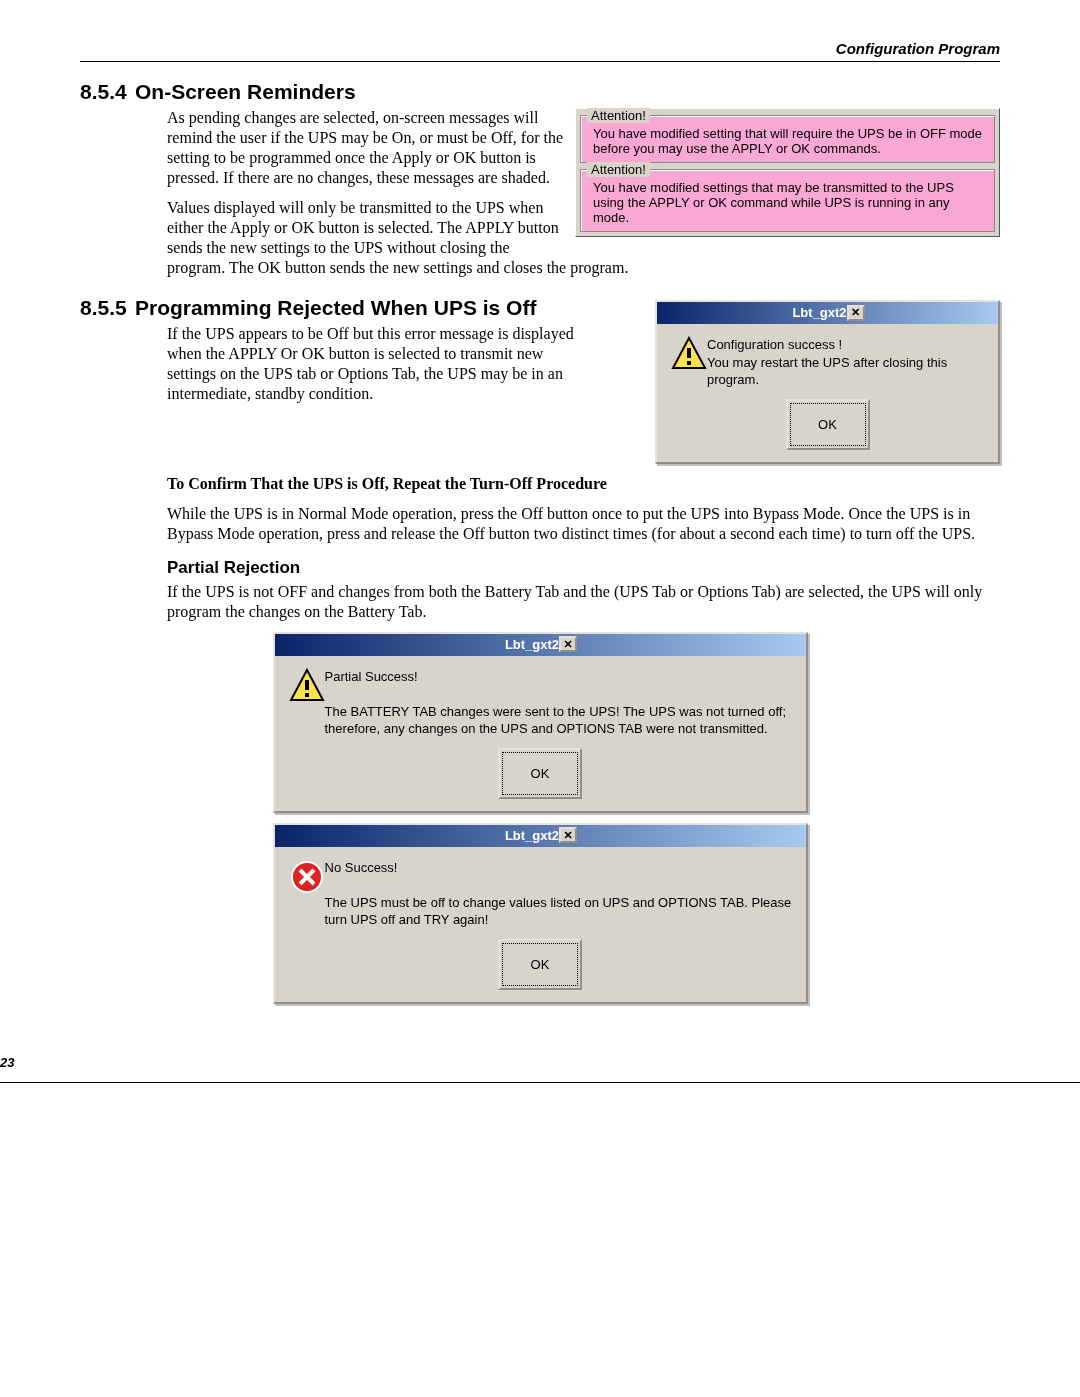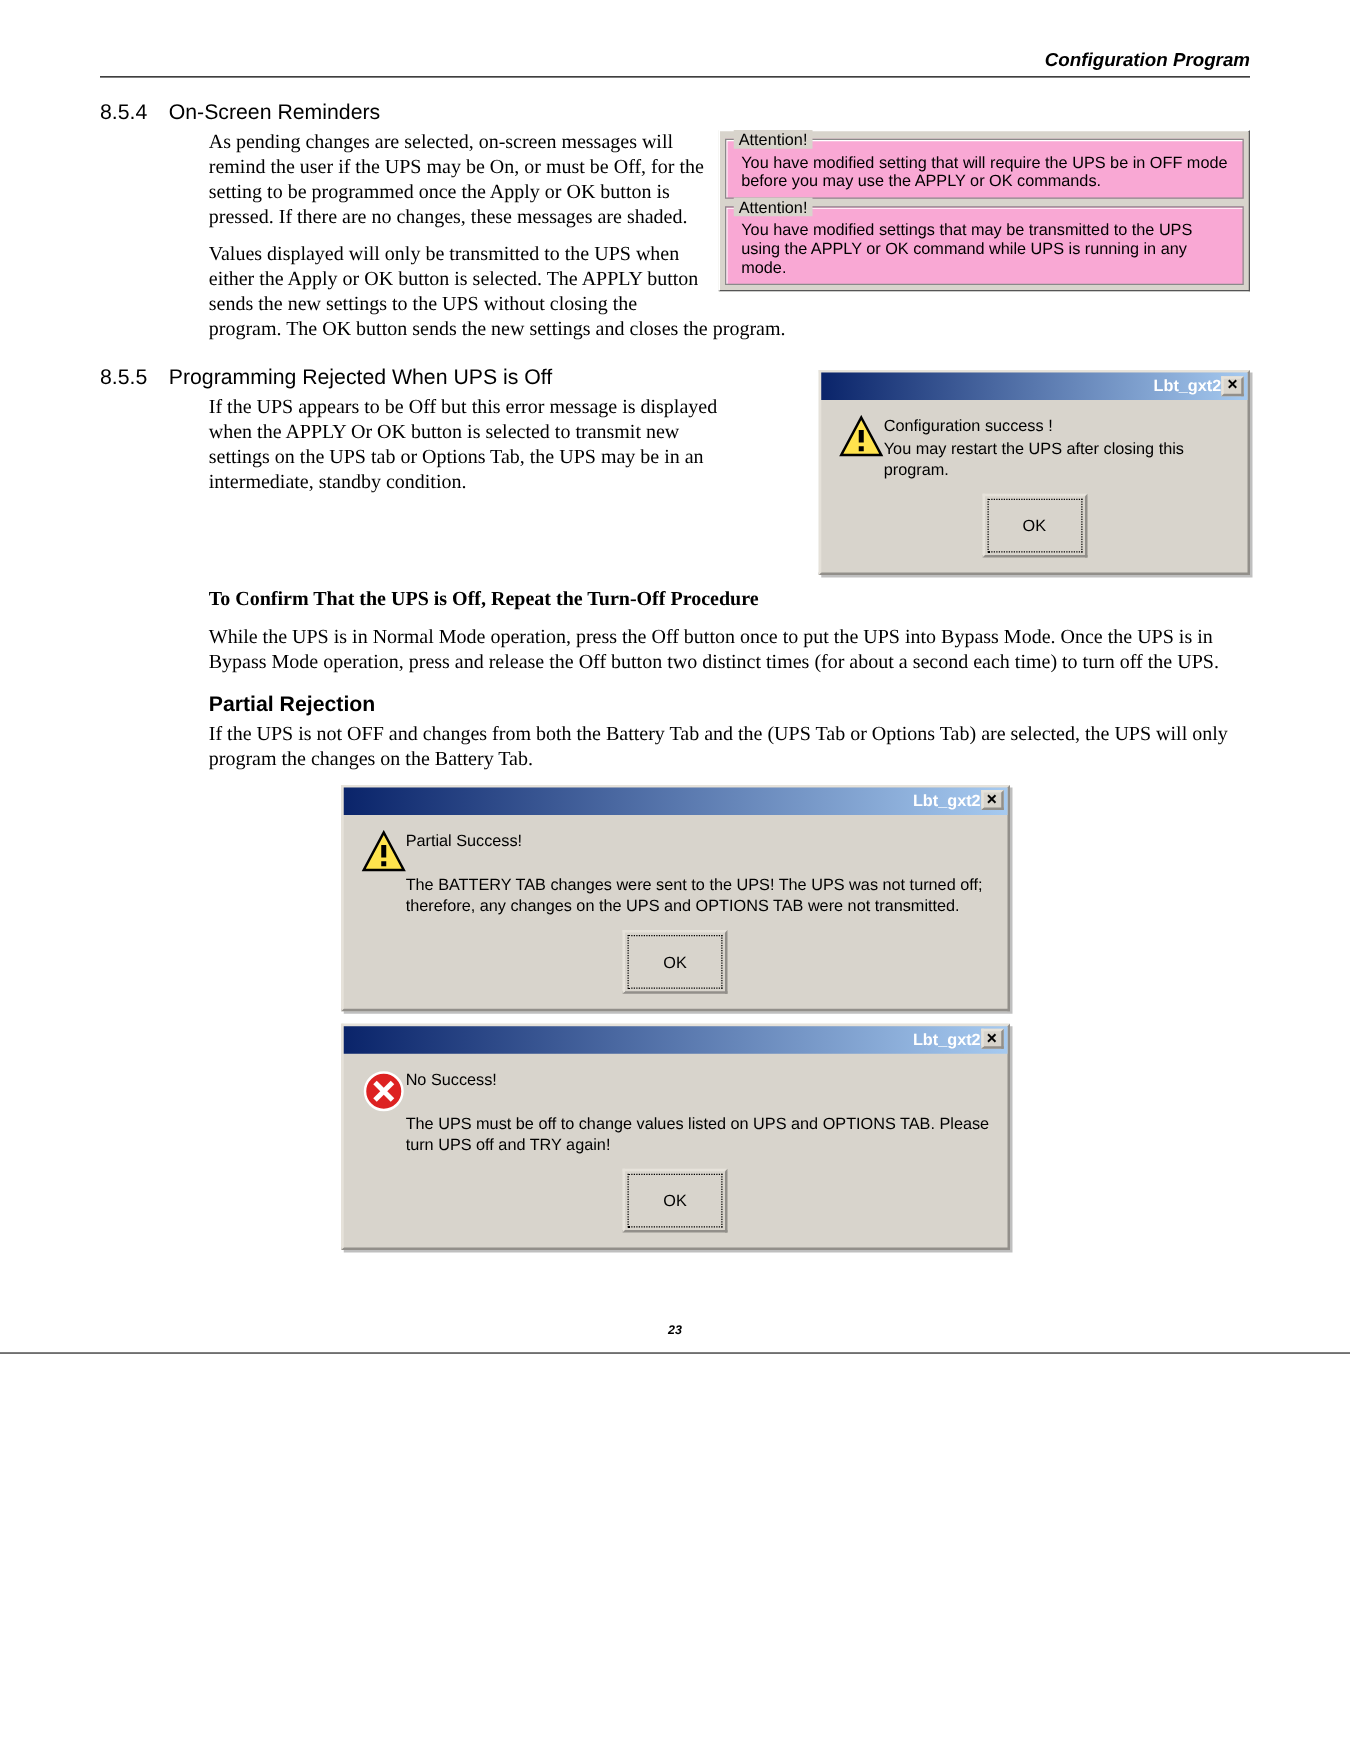--- a/index.html
+++ b/index.html
@@ -23,22 +23,22 @@
     font-weight: bold;
     font-style: italic;
     font-size: 15px;
     text-align: right;
     border-bottom: 1px solid #000;
     padding-bottom: 4px;
     margin-bottom: 18px;
   }
   .sec-head {
     font-family: Arial, Helvetica, sans-serif;
-    font-weight: normal;
-    font-size: 17px;
+    font-weight: bold;
+    font-size: 21px;
     margin: 8px 0 4px 0;
     display: flex;
   }
   .sec-num { width: 55px; flex-shrink: 0; }
   .sub-head {
     font-family: Arial, Helvetica, sans-serif;
     font-weight: bold;
     font-size: 17px;
     margin: 14px 0 4px 0;
   }
@@ -46,25 +46,24 @@
     font-size: 16px;
     line-height: 1.25;
     margin: 4px 0 10px 0;
   }
   .indent { margin-left: 87px; }
   .bold-serif { font-weight: bold; }
   .page-num {
     position: absolute;
     bottom: 12px;
     left: 0; right: 0;
-    text-align: center;
     font-weight: bold;
     font-style: italic;
     font-family: Arial, sans-serif;
-    font-size: 10px;
+    font-size: 13px;
   }
   .clearfix::after { content: ""; display: table; clear: both; }
 
   
   .attn-fig {
     float: right;
     width: 425px;
     margin: 0 0 6px 10px;
     background: #d8d4cc;
     border: 1px solid #888;
@@ -100,21 +99,21 @@
     font-size: 13px;
     box-shadow: 2px 2px 0 rgba(0,0,0,.25);
   }
   .titlebar {
     background: linear-gradient(90deg,#0a246a,#a6caf0);
     color: #fff;
     font-weight: bold;
     padding: 2px 3px 3px 5px;
     display: flex;
     align-items: center;
-    justify-content: flex-end;
+    justify-content: center;
     height: 22px;
   }
   .titlebar .tbtn {
     width: 18px; height: 16px;
     background: #d8d4cc;
     border: 2px outset #e6e2da;
     color:#000;
     font-family: Arial, sans-serif;
     font-weight: bold;
     font-size: 11px;

